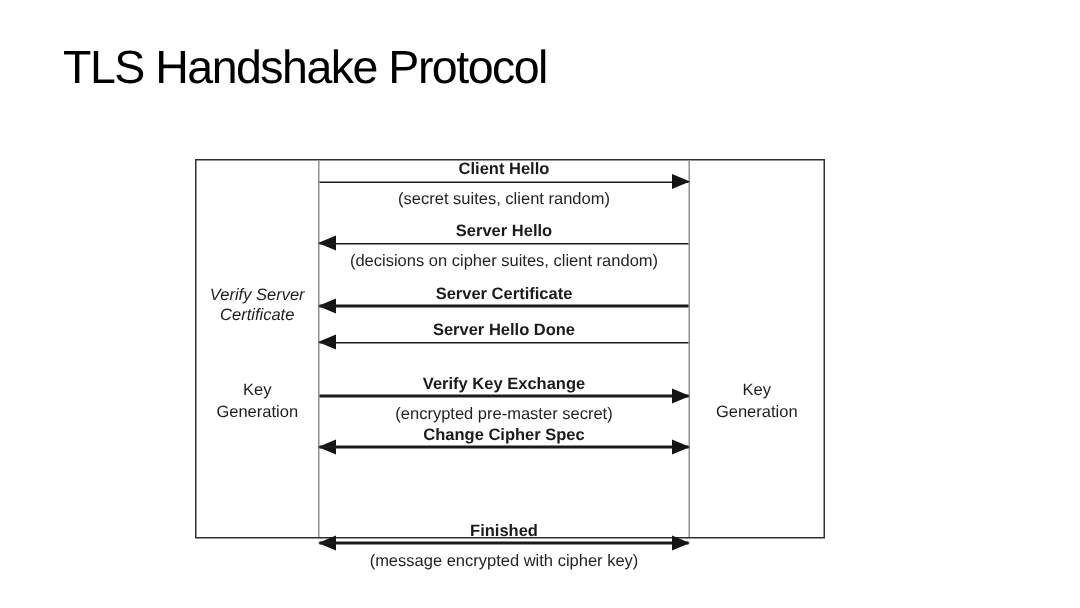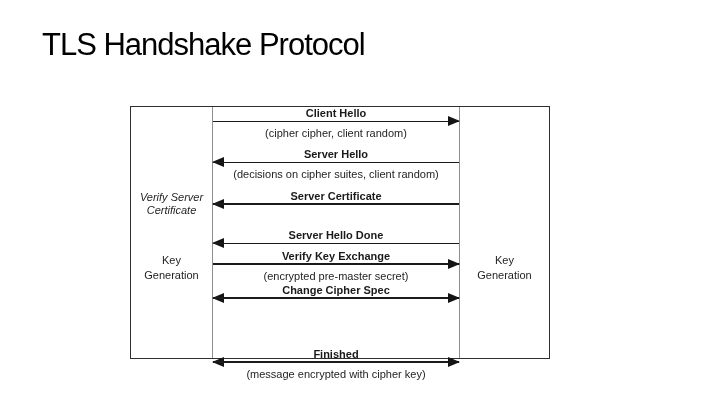--- a/index.html
+++ b/index.html
@@ -89,21 +89,21 @@
     white-space: pre-line;
   }
   .side-label.vsc { left: 0; width: 81px; top: 84px; line-height: 13px; font-style: italic; }
   .side-label.kg-left { left: 0; width: 81px; top: 146px; line-height: 15px; }
   .side-label.kg-right { left: 329px; width: 89px; top: 146px; line-height: 15px; }
 
   
   #msg-0 { top: 0px; }
   #msg-1 { top: 41px; }
   #msg-2 { top: 83px; }
-  #msg-3 { top: 122px; }
+  #msg-3 { top: 107px; }
   #msg-4 { top: 143px; }
   #msg-5 { top: 177px; }
   #msg-6 { top: 217px; margin-top: 24px; }
 </style>
 </head>
 <body>
 
 <div class="slide">
 
   <div class="slide-title">TLS Handshake Protocol</div>
@@ -118,21 +118,21 @@
     <div class="side-label kg-left">Key
 Generation</div>
     <div class="side-label kg-right">Key
 Generation</div>
 
     <div class="msg" id="msg-0">
       <div class="msg-title">Client Hello</div>
       <div class="arrow t1 dir-right">
           <div class="arrow-line"></div>
         </div>
-      <div class="msg-sub">(cipher cipher, client random)</div>
+      <div class="msg-sub">(secret suites, client random)</div>
     </div>
 
     <div class="msg" id="msg-1">
       <div class="msg-title">Server Hello</div>
       <div class="arrow t1 dir-left">
           <div class="arrow-line"></div>
         </div>
       <div class="msg-sub">(decisions on cipher suites, client random)</div>
     </div>
 

